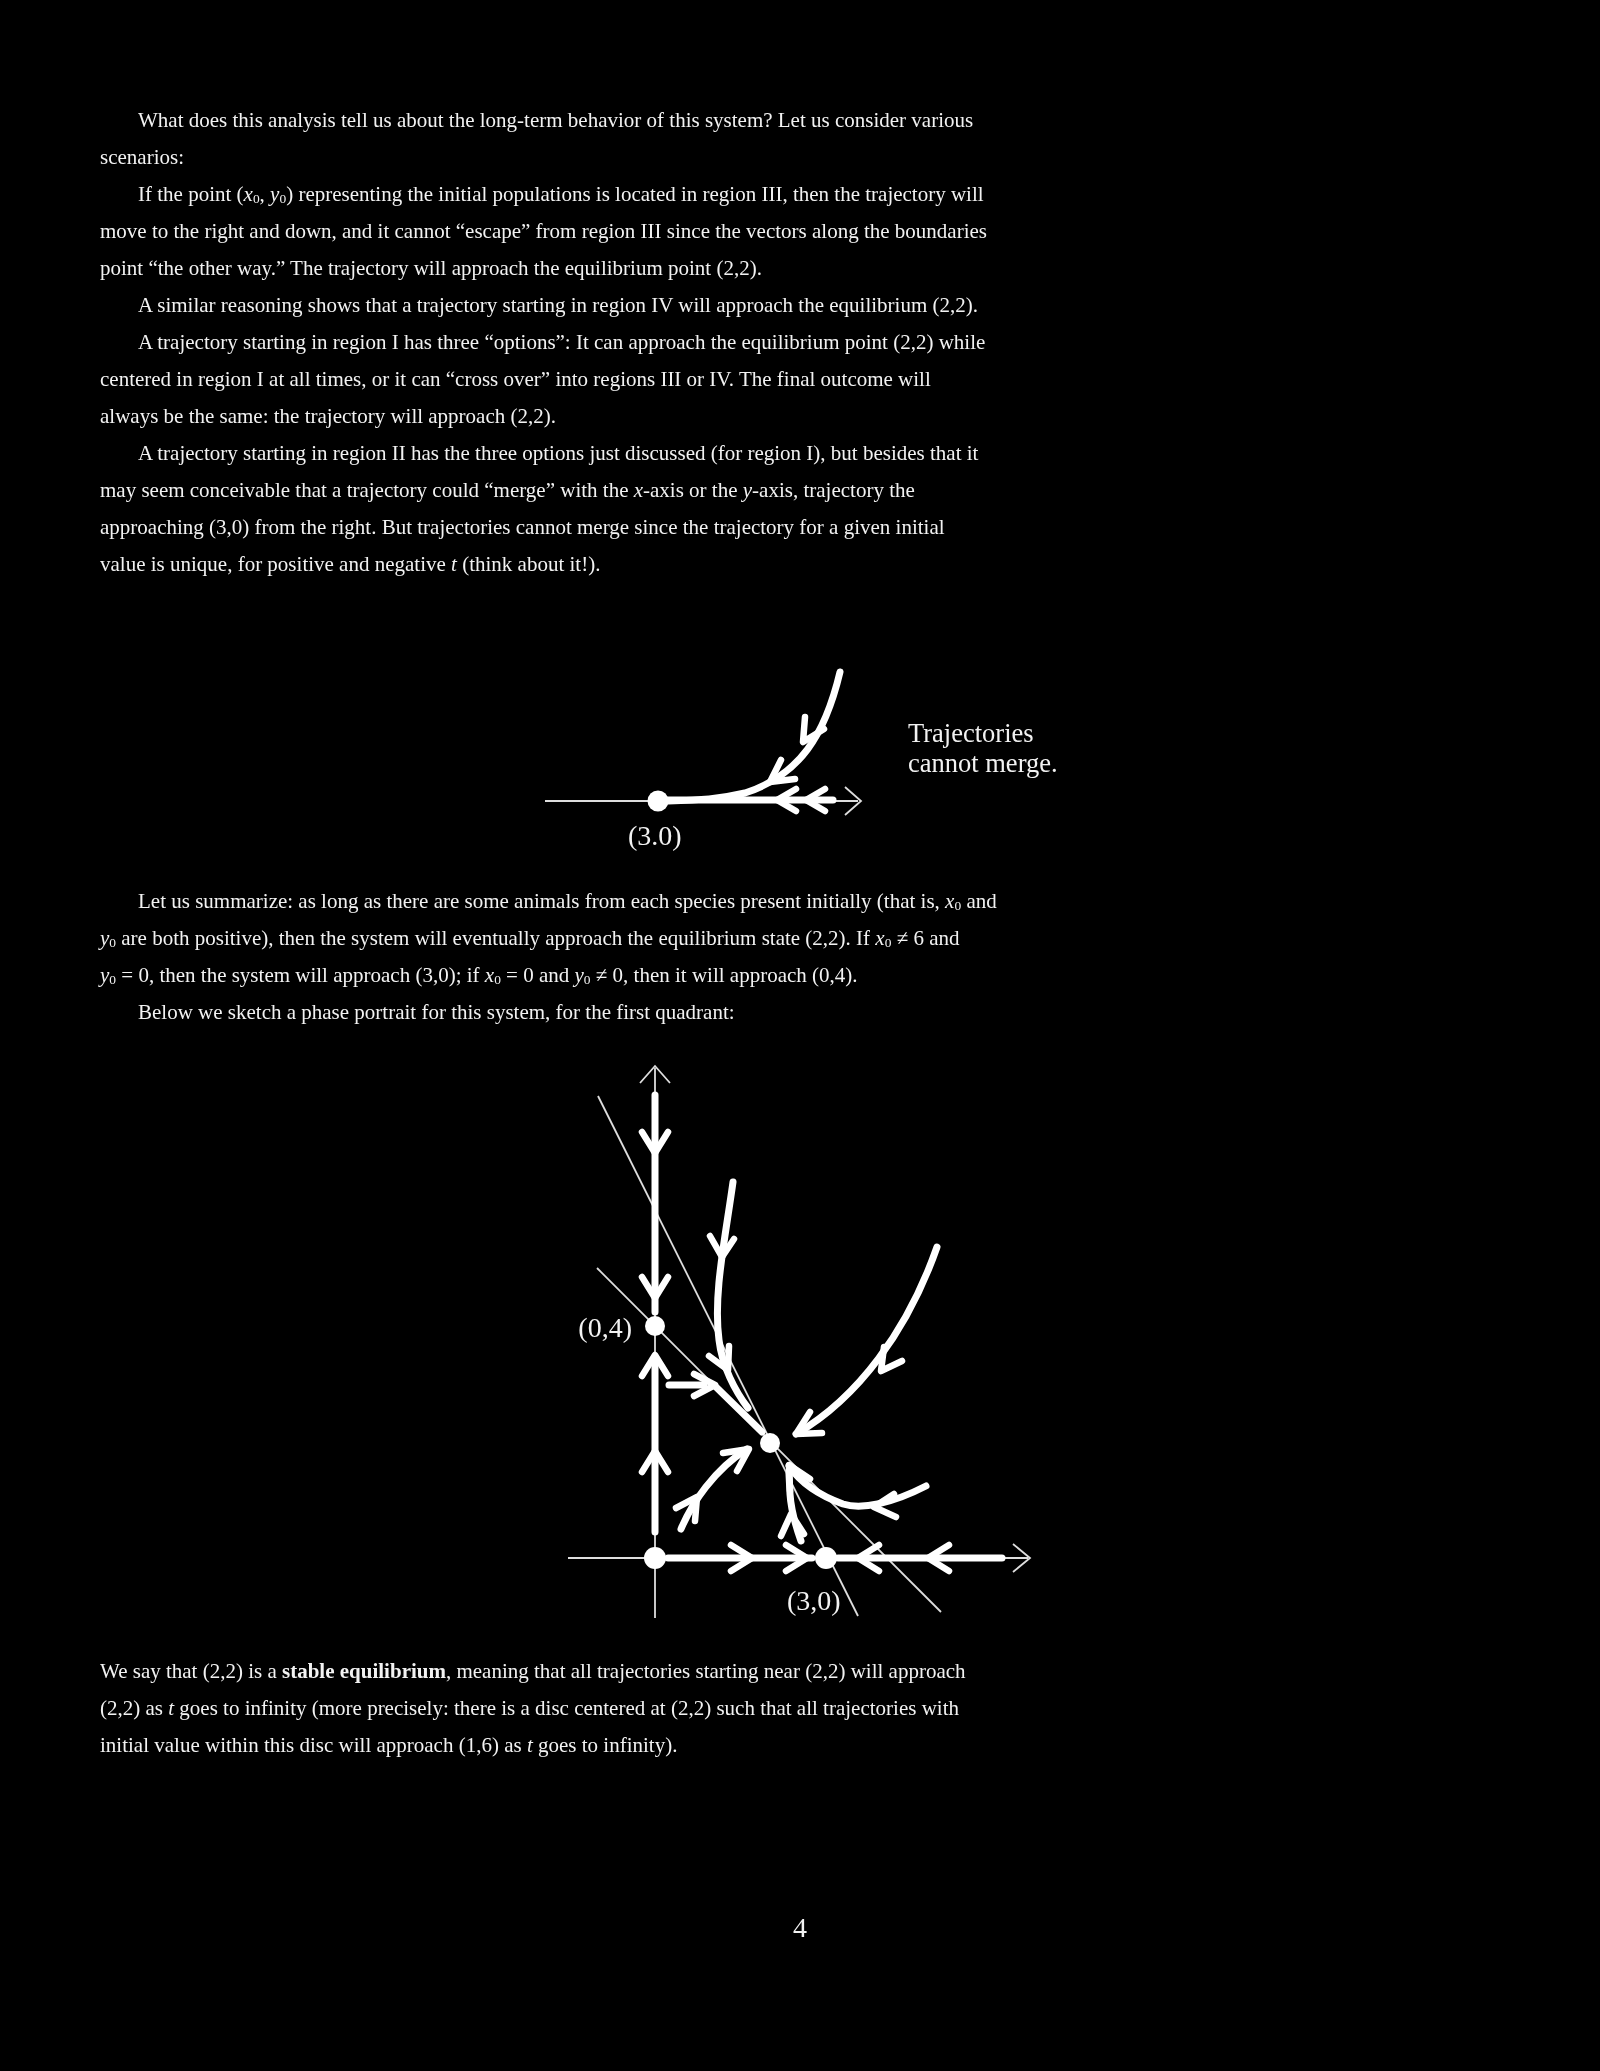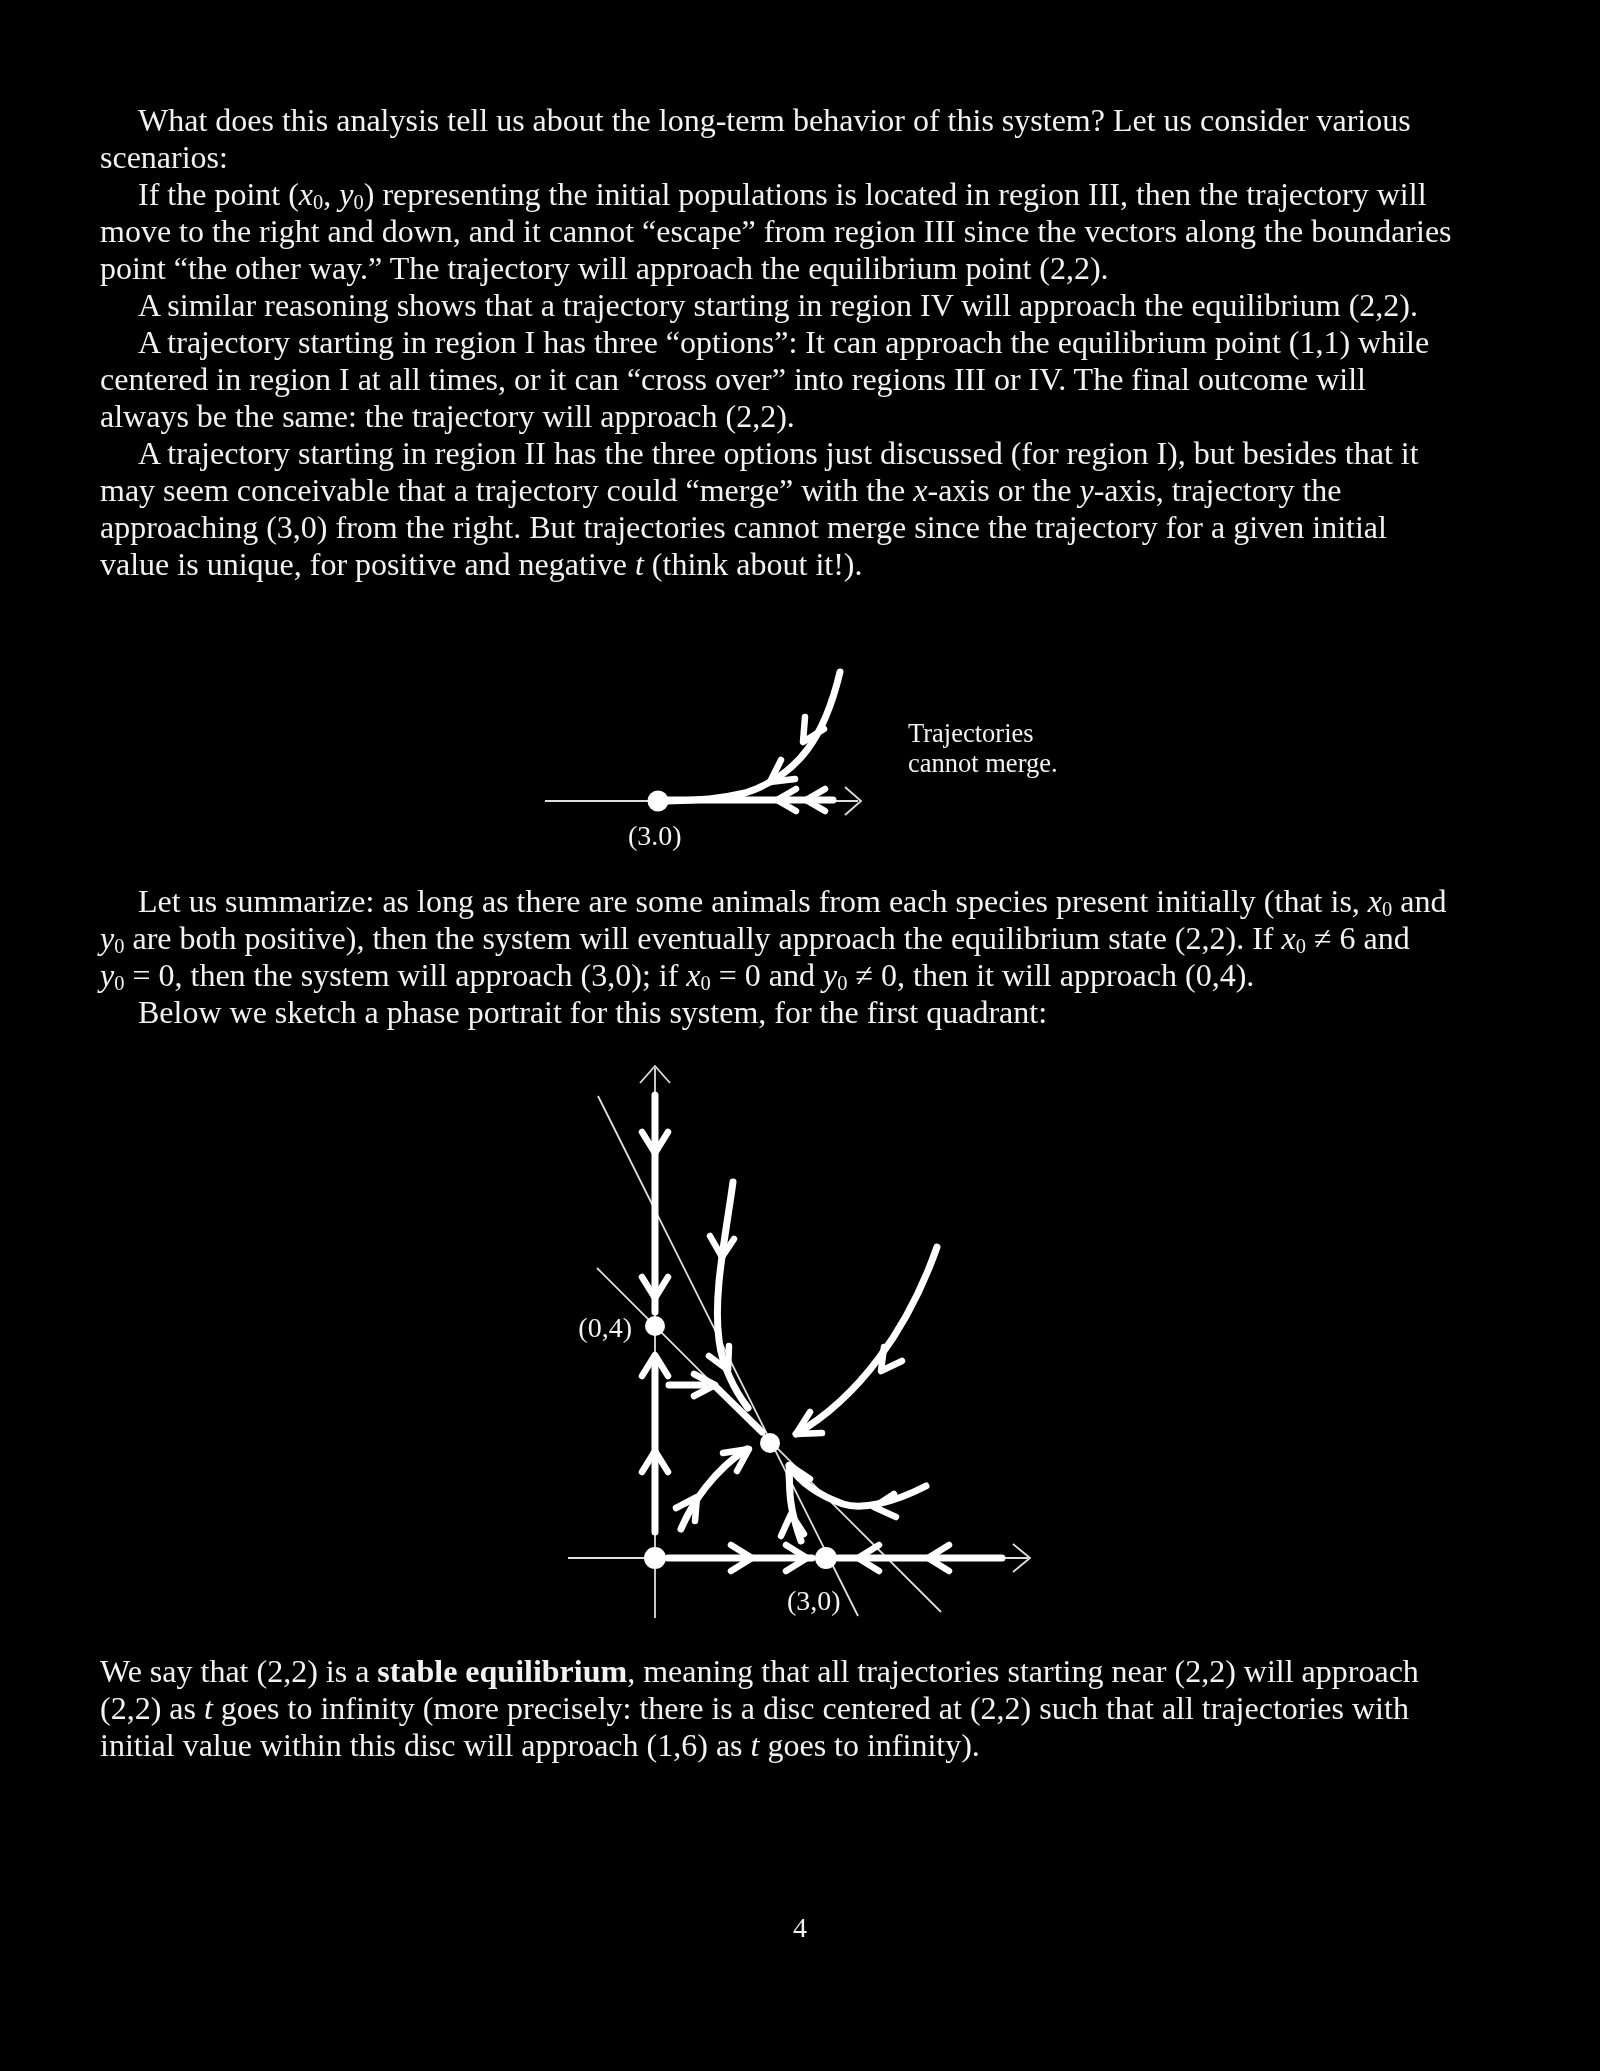--- a/index.html
+++ b/index.html
@@ -1,19 +1,19 @@
 <!DOCTYPE html>
 <html><head>
 <meta charset="utf-8">
 <style>
   html,body{margin:0;padding:0;background:#000;}
   #page{position:relative;width:1600px;height:2071px;background:#000;overflow:hidden;
         font-family:"Liberation Serif","DejaVu Serif",serif;color:#f2f2f2;}
   .tblock{position:absolute;left:100px;width:1440px;}
-  .ln{white-space:pre;font-size:32px;line-height:37px;height:37px;}
+  .ln{white-space:pre;font-size:21px;line-height:37px;height:37px;}
   .ln.ind{text-indent:38px;}
   .it{font-style:italic;}
   .bd{font-weight:bold;}
   .sb{font-size:0.64em;vertical-align:-0.18em;}
   #block1{top:102px;}
   #block2{top:883px;}
   #block3{top:1653px;}
   .figsvg{position:absolute;}
   #fig1{left:430px;top:650px;}
   #fig2{left:420px;top:1050px;}
@@ -30,21 +30,21 @@
 
 <div id="page">
 
   <div id="block1" class="tblock">
       <div class="ln ind"><span>What does this analysis tell us about the long-term behavior of this system? Let us consider various</span></div>
       <div class="ln"><span>scenarios:</span></div>
       <div class="ln ind"><span>If the point (</span><span class="it">x</span><span class="sb">0</span><span>, </span><span class="it">y</span><span class="sb">0</span><span>) representing the initial populations is located in region III, then the trajectory will</span></div>
       <div class="ln"><span>move to the right and down, and it cannot “escape” from region III since the vectors along the boundaries</span></div>
       <div class="ln"><span>point “the other way.” The trajectory will approach the equilibrium point (2,2).</span></div>
       <div class="ln ind"><span>A similar reasoning shows that a trajectory starting in region IV will approach the equilibrium (2,2).</span></div>
-      <div class="ln ind"><span>A trajectory starting in region I has three “options”: It can approach the equilibrium point (1,1) while</span></div>
+      <div class="ln ind"><span>A trajectory starting in region I has three “options”: It can approach the equilibrium point (2,2) while</span></div>
       <div class="ln"><span>centered in region I at all times, or it can “cross over” into regions III or IV. The final outcome will</span></div>
       <div class="ln"><span>always be the same: the trajectory will approach (2,2).</span></div>
       <div class="ln ind"><span>A trajectory starting in region II has the three options just discussed (for region I), but besides that it</span></div>
       <div class="ln"><span>may seem conceivable that a trajectory could “merge” with the </span><span class="it">x</span><span>-axis or the </span><span class="it">y</span><span>-axis, trajectory the</span></div>
       <div class="ln"><span>approaching (3,0) from the right. But trajectories cannot merge since the trajectory for a given initial</span></div>
       <div class="ln"><span>value is unique, for positive and negative </span><span class="it">t</span><span> (think about it!).</span></div>
     </div>
 
   <svg id="fig1" class="figsvg" width="660" height="240" viewBox="430 650 660 240">
     <path class="thin" d="M545,801 L858,801"></path>

